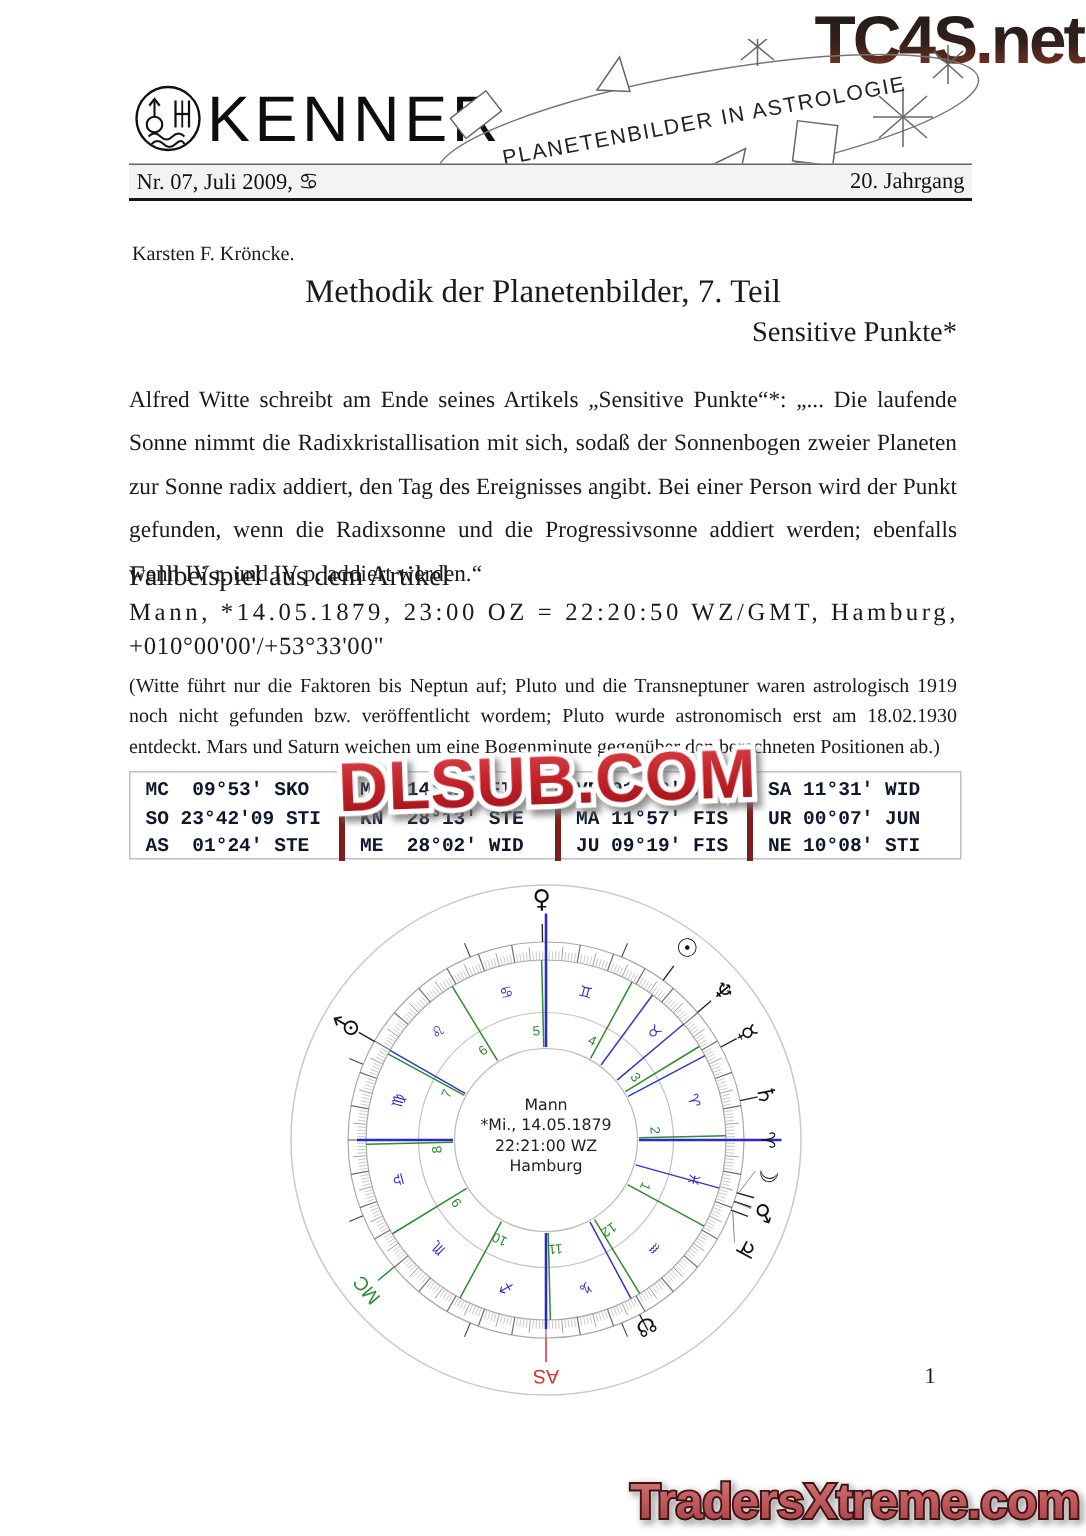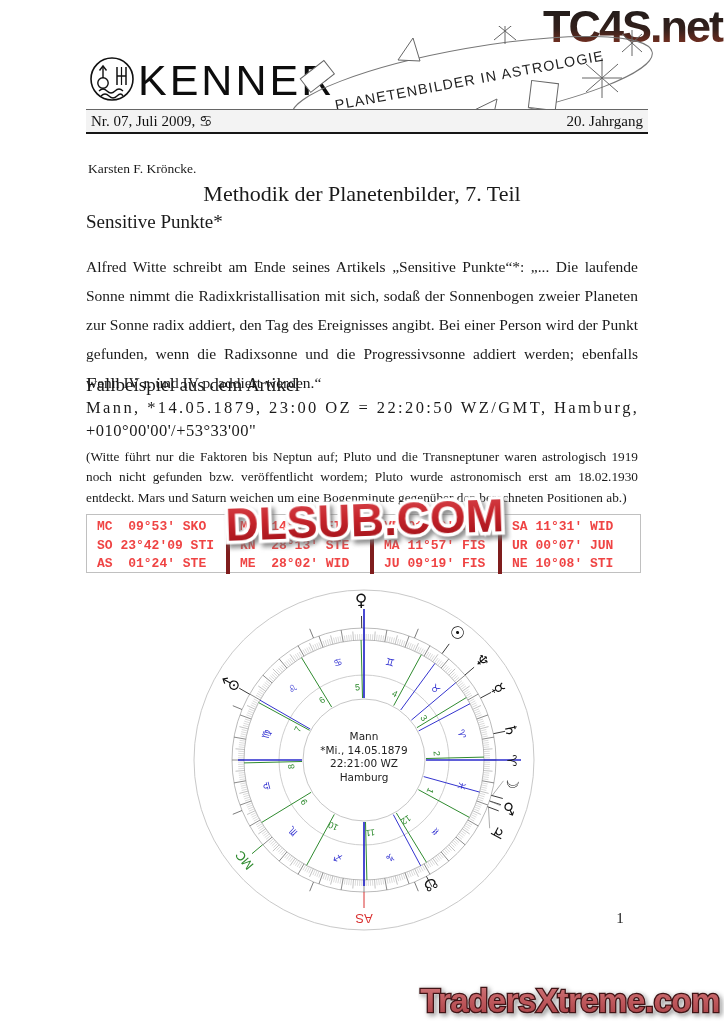--- a/index.html
+++ b/index.html
@@ -9,30 +9,30 @@
   
   .brand{left:138px;top:56px;font-family:"Liberation Sans",sans-serif;font-size:43px;
          font-weight:400;letter-spacing:3px;color:#0d0d0d;}
   .issue-bar{left:86px;top:109px;width:552px;height:22px;background:#f3f3f3;
              border-top:1px solid #666;border-bottom:2px solid #161616;
              display:flex;justify-content:space-between;align-items:center;
              padding:0 5px;box-sizing:content-box;font-size:15px;color:#111;}
   .glyphfont{font-family:"DejaVu Sans",sans-serif;}
   .author{left:88px;top:161px;font-size:13.5px;}
   .title{left:86px;top:181px;width:552px;text-align:center;font-size:22px;}
-  .subtitle{left:86px;top:211px;width:552px;text-align:left;font-size:19px;}
+  .subtitle{left:86px;top:211px;width:552px;text-align:right;font-size:19px;}
   .para{left:86px;top:252px;width:552px;font-size:15.5px;line-height:29px;text-align:justify;}
   .secthead{left:86px;top:374px;font-size:19px;}
   .case1{left:86px;top:398px;width:552px;font-size:16.5px;letter-spacing:2.4px;
          text-align:justify;text-align-last:justify;white-space:nowrap;}
   .case2{left:86px;top:421px;font-size:16.5px;letter-spacing:.5px;}
   .note{left:86px;top:447px;width:552px;font-size:13.3px;line-height:20.4px;text-align:justify;}
   .postable{left:86px;top:514px;width:553px;height:57px;background:#fff;
             border:1px solid #c0c0c0;display:grid;grid-template-columns:139px 144px 128px 142px;
-            font-family:"Liberation Mono",monospace;font-weight:bold;font-size:13px;color:#ef4444;}
+            font-family:"Liberation Mono",monospace;font-weight:bold;font-size:13px;color:#0f172a;}
   .postable .cell{border-left:4px solid #7f1d1d;padding:3px 0 0 10px;line-height:18.5px;}
   .postable .cell:first-child{border-left:none;}
   .postable .row{display:block;white-space:pre;}
   .pagenum{left:600px;top:910px;width:40px;text-align:center;font-size:15px;}
   svg{display:block;}
 </style>
 </head>
 <body>
 
 <div class="page">

